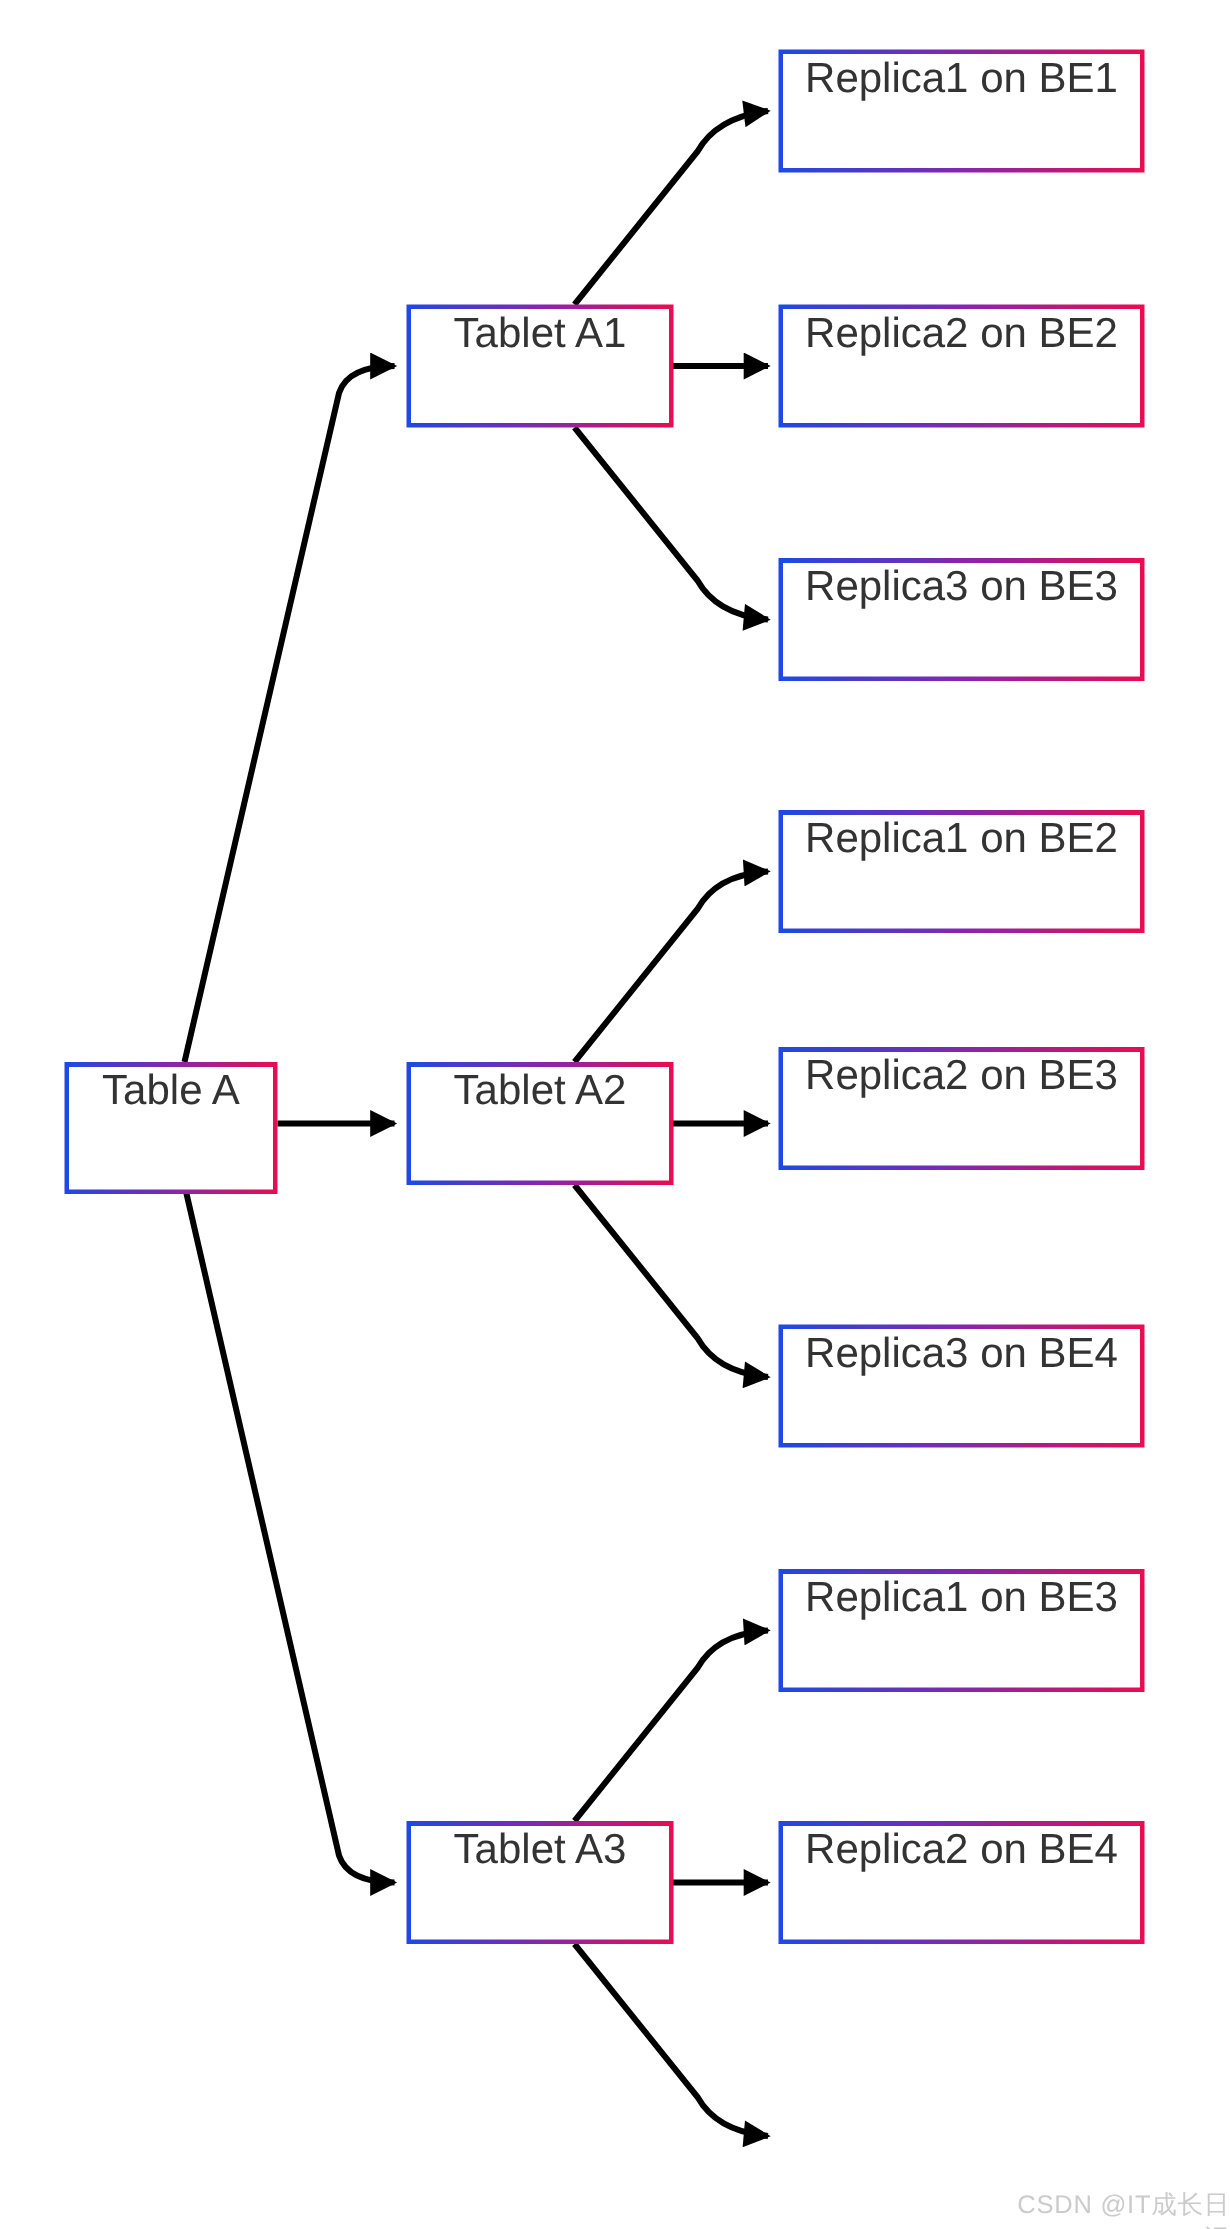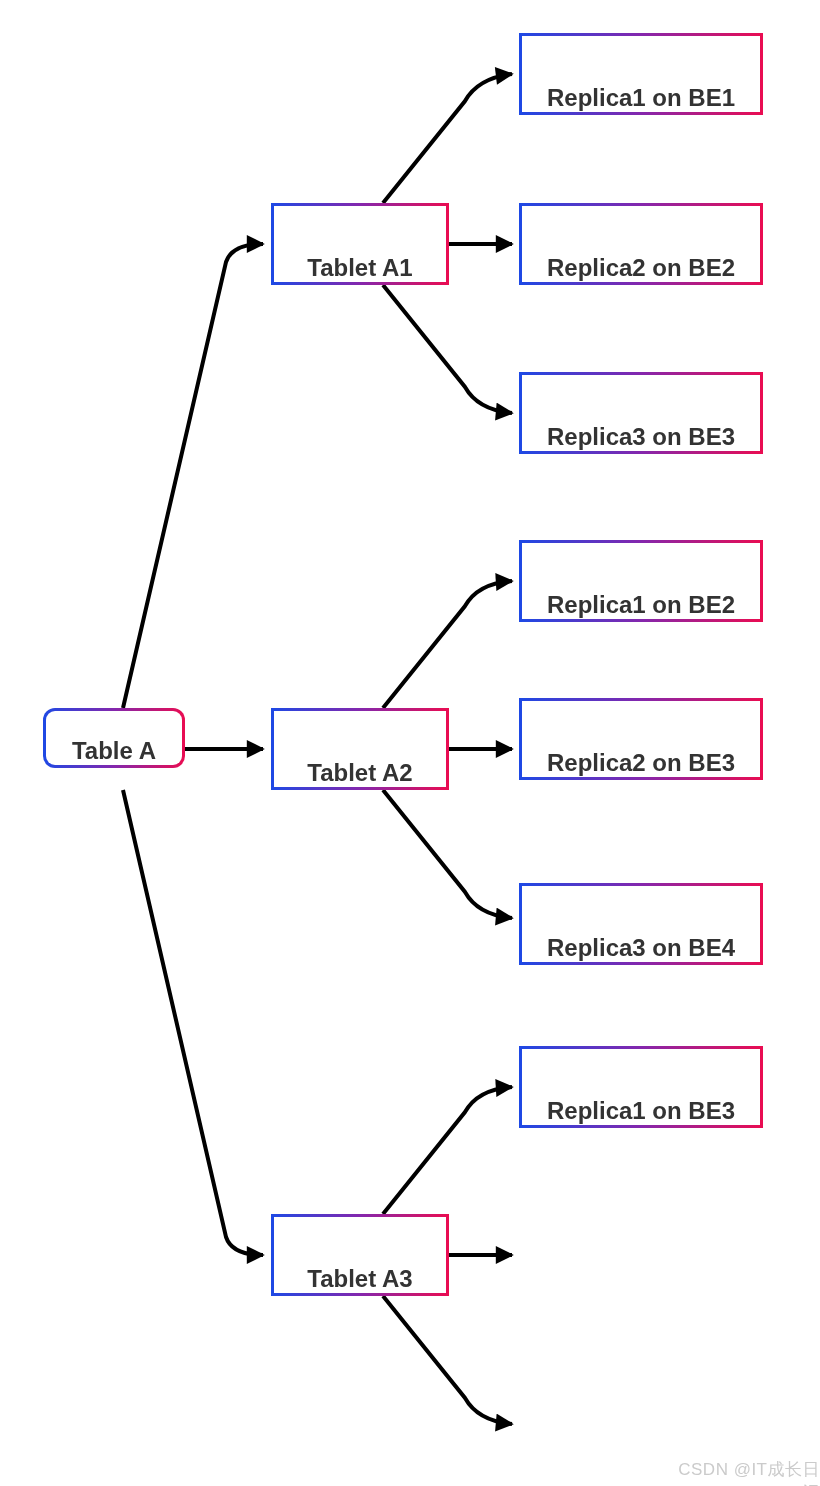--- a/index.html
+++ b/index.html
@@ -27,39 +27,38 @@
     stroke: var(--edge, #000000);
     stroke-width: 4;
   }
   .edges .arrowhead-shape {
     fill: var(--edge, #000000);
   }
   .node {
     position: absolute;
     box-sizing: border-box;
     display: flex;
-    align-items: flex-end;
+    align-items: flex-start;
     justify-content: center;
     border: 3px solid transparent;
     background:
       linear-gradient(#ffffff, #ffffff) padding-box,
       linear-gradient(90deg,
         var(--border-gradient-start, #1d49e5) 0%,
         var(--border-gradient-mid, #8427ad) 50%,
         var(--border-gradient-end, #ea0c51) 100%) border-box;
-    font-size: 24px;
+    font-size: 28px;
     color: var(--text, #333333);
     white-space: nowrap;
-    font-weight: bold;
   }
   .node .node-label {
     pointer-events: none;
   }
   
-  .n-table   { left: 43px;  width: 142px; height: 60px; border-radius: 12px; }
+  .n-table   { left: 43px;  width: 142px; height: 88px; }
   .n-tablet  { left: 271px; width: 178px; height: 82px; }
   .n-replica { left: 519px; width: 244px; height: 82px; }
 
   .watermark {
     position: absolute;
     left: 676px;
     top: 1458px;
     width: 144px;
     font-size: 17px;
     color: #cbcbcb;
@@ -127,16 +126,19 @@
   <div class="node n-replica" style="top:698px">
     <span class="node-label">Replica2 on BE3</span>
   </div>
   <div class="node n-replica" style="top:883px">
     <span class="node-label">Replica3 on BE4</span>
   </div>
 
   <div class="node n-replica" style="top:1046px">
     <span class="node-label">Replica1 on BE3</span>
   </div>
+  <div class="node n-replica" style="top:1214px">
+    <span class="node-label">Replica2 on BE4</span>
+  </div>
 
   <div class="watermark">CSDN @IT成长日记</div>
 
 </div>
 
 </body></html>

